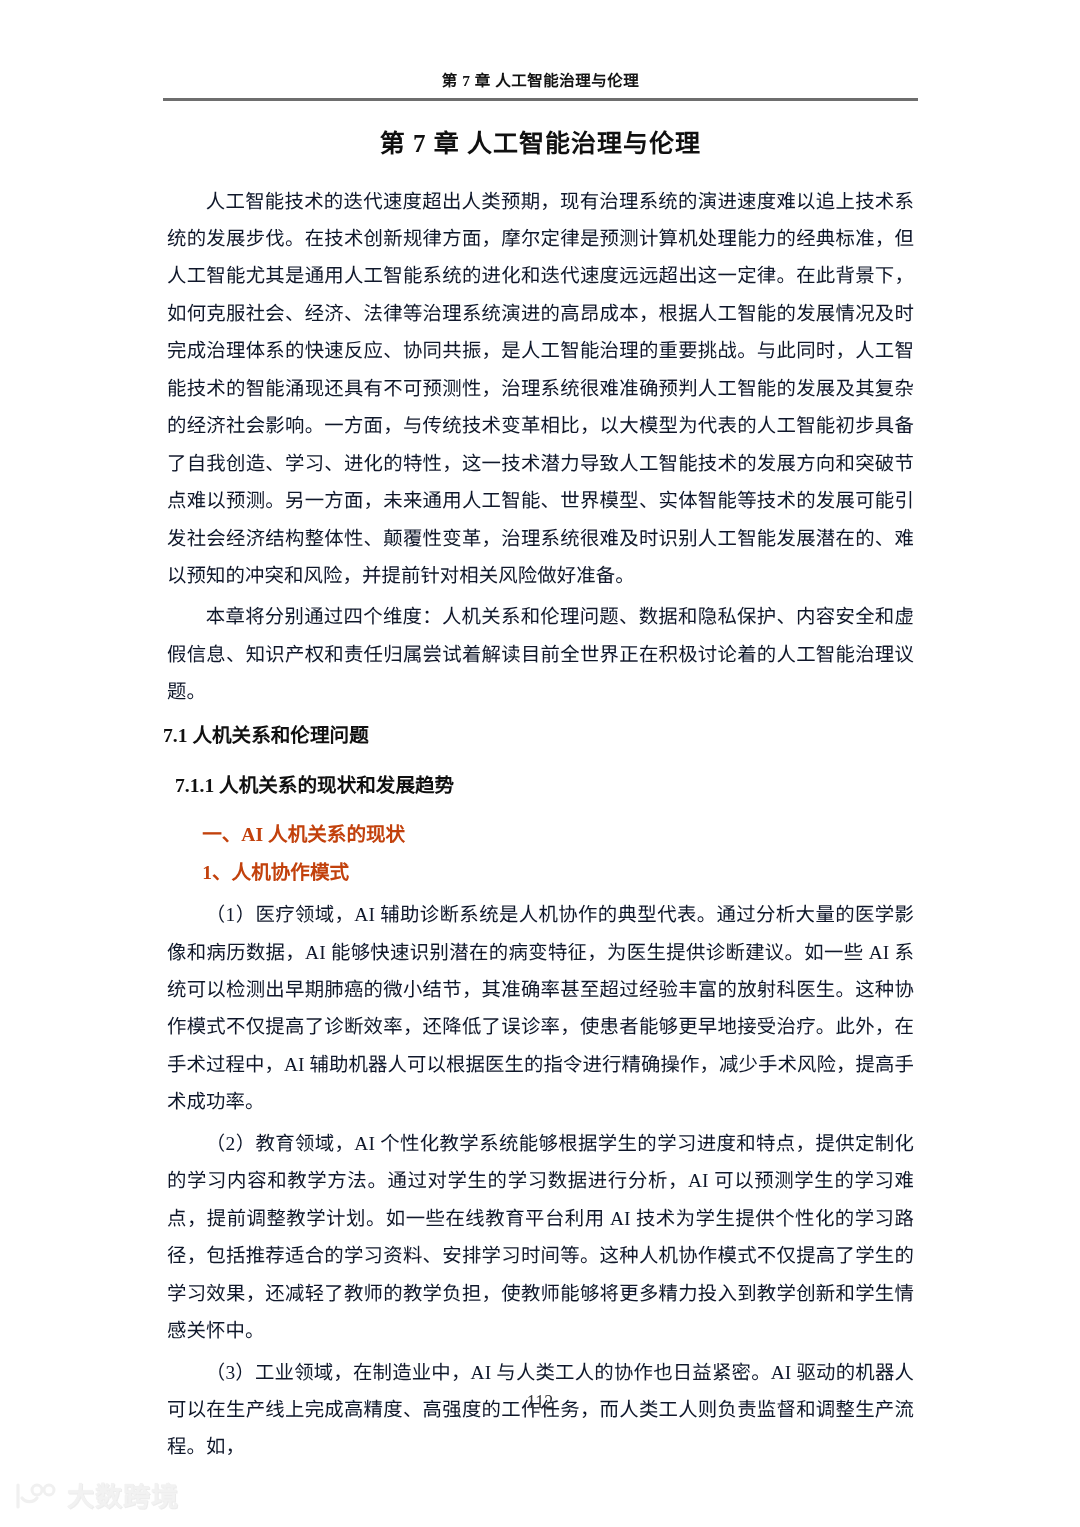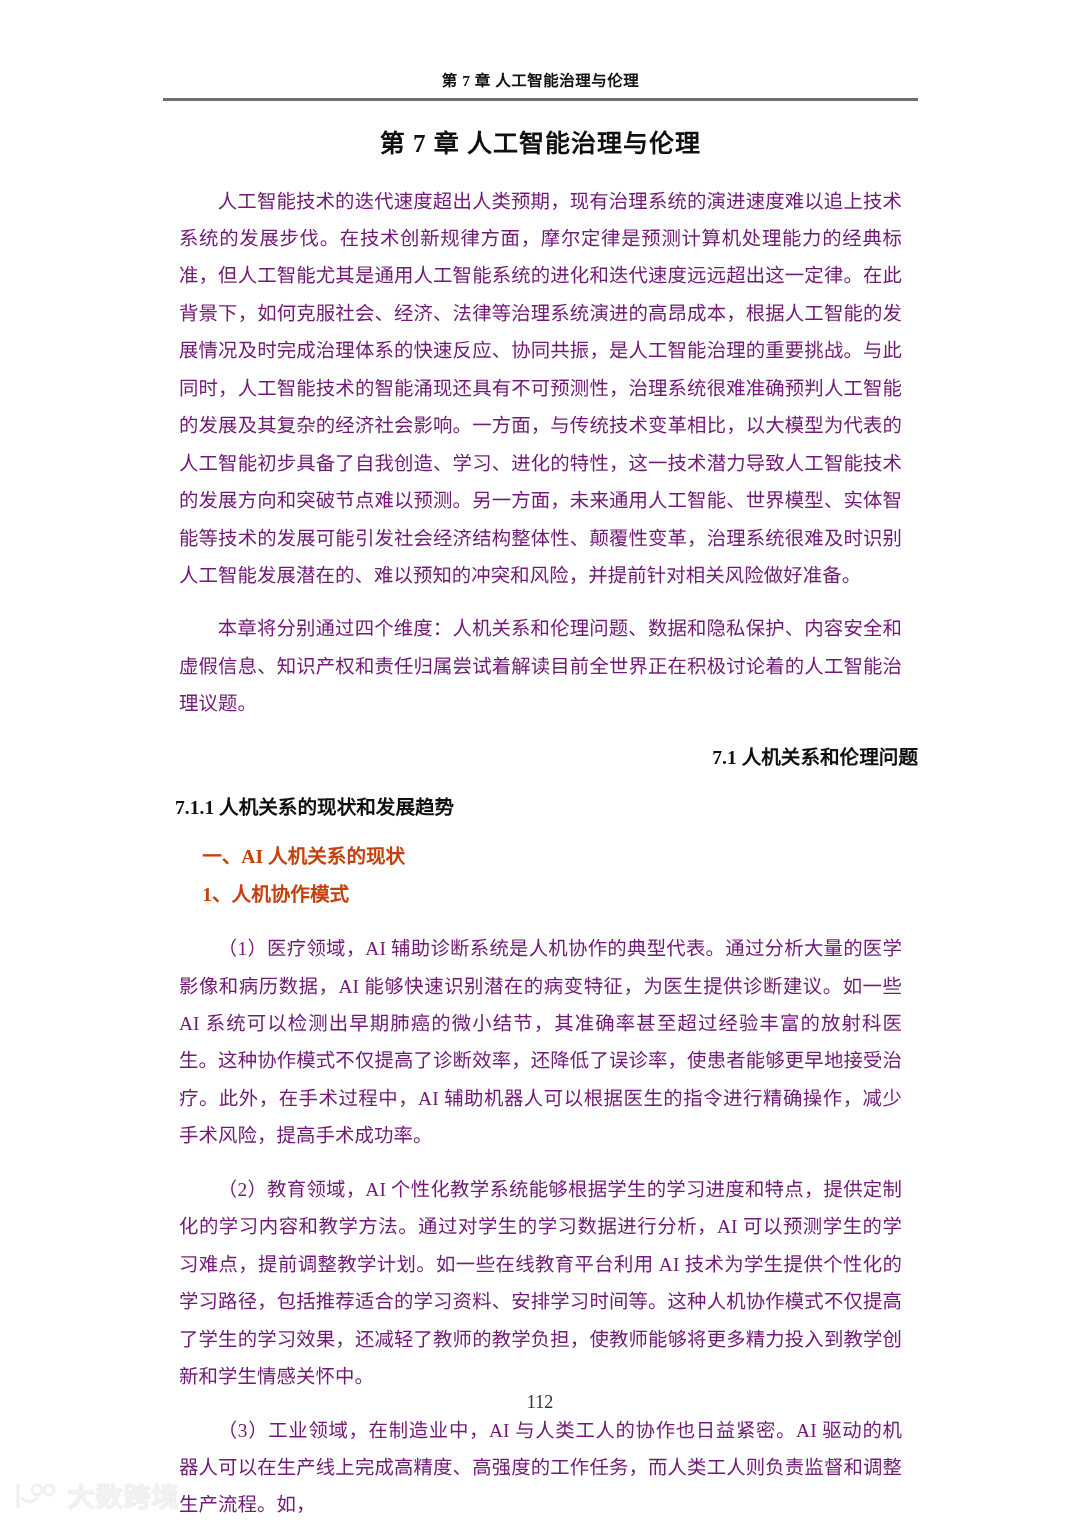--- a/index.html
+++ b/index.html
@@ -53,38 +53,37 @@
     text-align: center;
     font-size: 25px;
     font-weight: bold;
     color: #101010;
     letter-spacing: 1px;
     margin: 0 0 22px 0;
     line-height: 1.3;
   }
 
   p.body {
-    margin: 16px;
+    margin: 4px;
     font-size: 19.4px;
     line-height: 1.93;
     text-align: justify;
     text-justify: inter-ideograph;
     text-indent: 2em;
-    color: #701a75;
+    color: #0f172a;
     letter-spacing: 0.1px;
   }
 
   h2.sec {
     margin: 6px 0 0 0;
     font-size: 19.6px;
     font-weight: bold;
     line-height: 1.93;
     color: #101010;
     text-indent: 0;
-    text-align: right;
   }
   h3.subsec {
     margin: 12px;
     font-size: 19.6px;
     font-weight: bold;
     line-height: 1.93;
     color: #101010;
     text-indent: 0;
   }
   h4.item-head {

